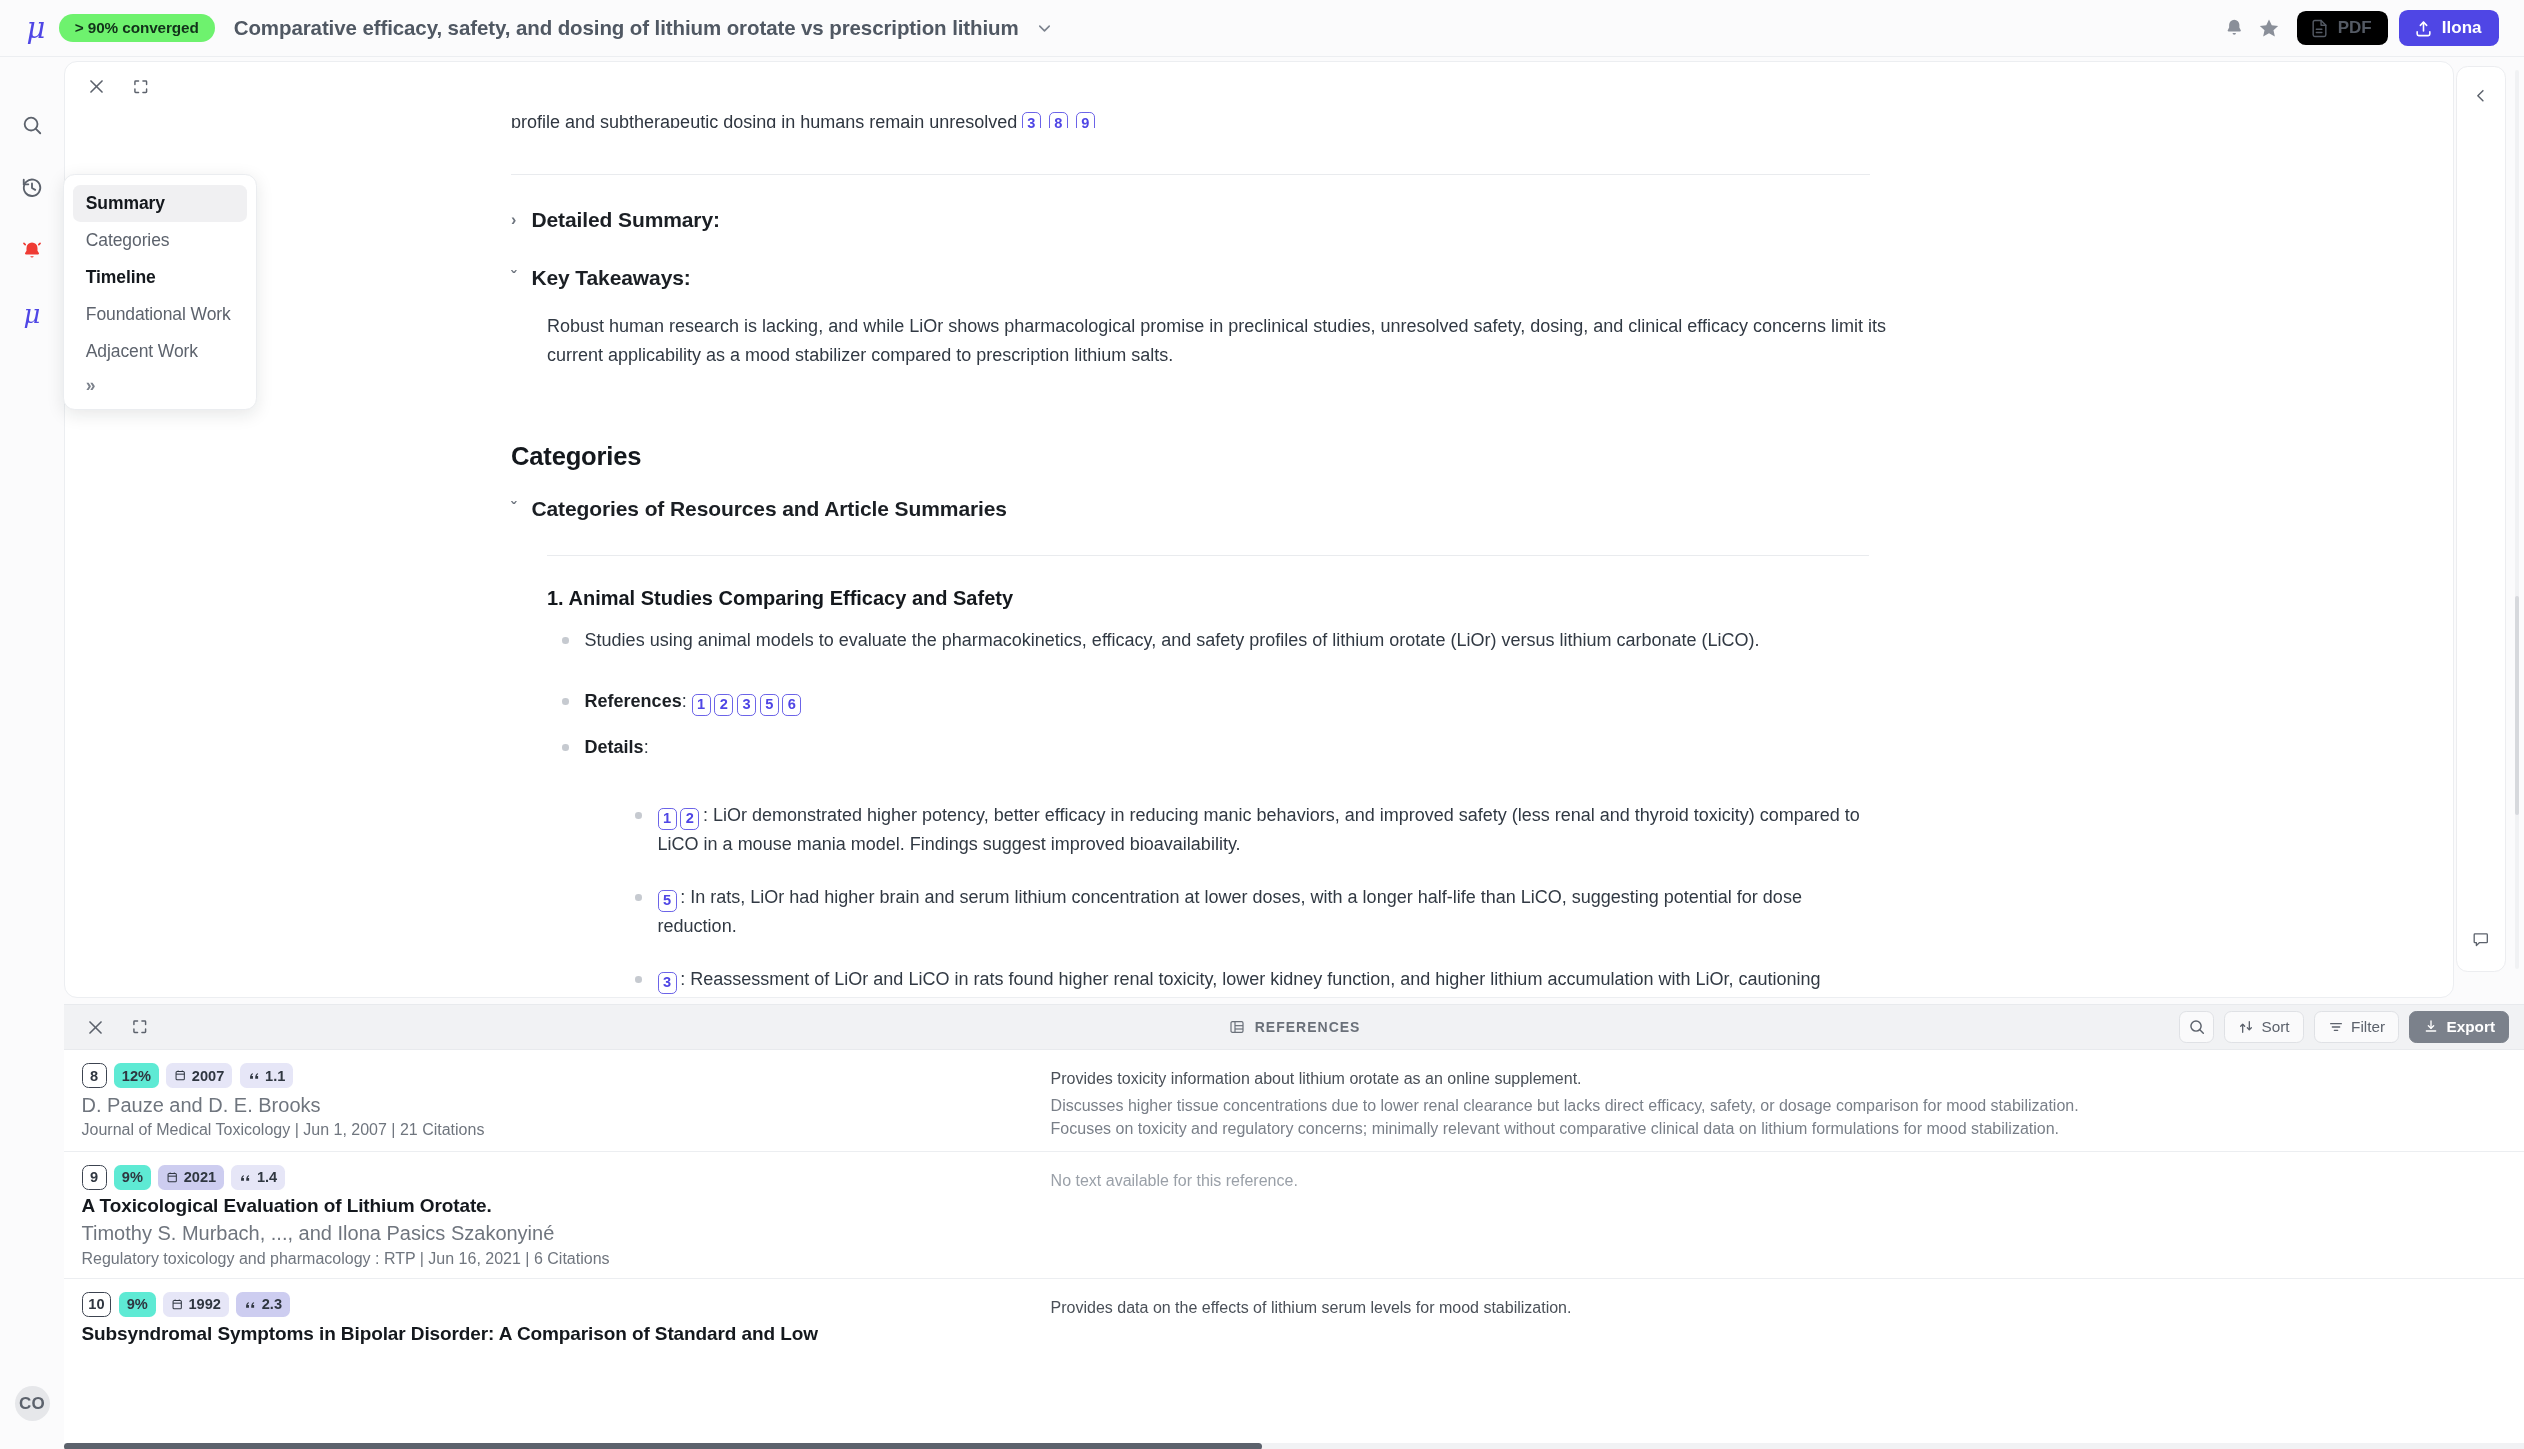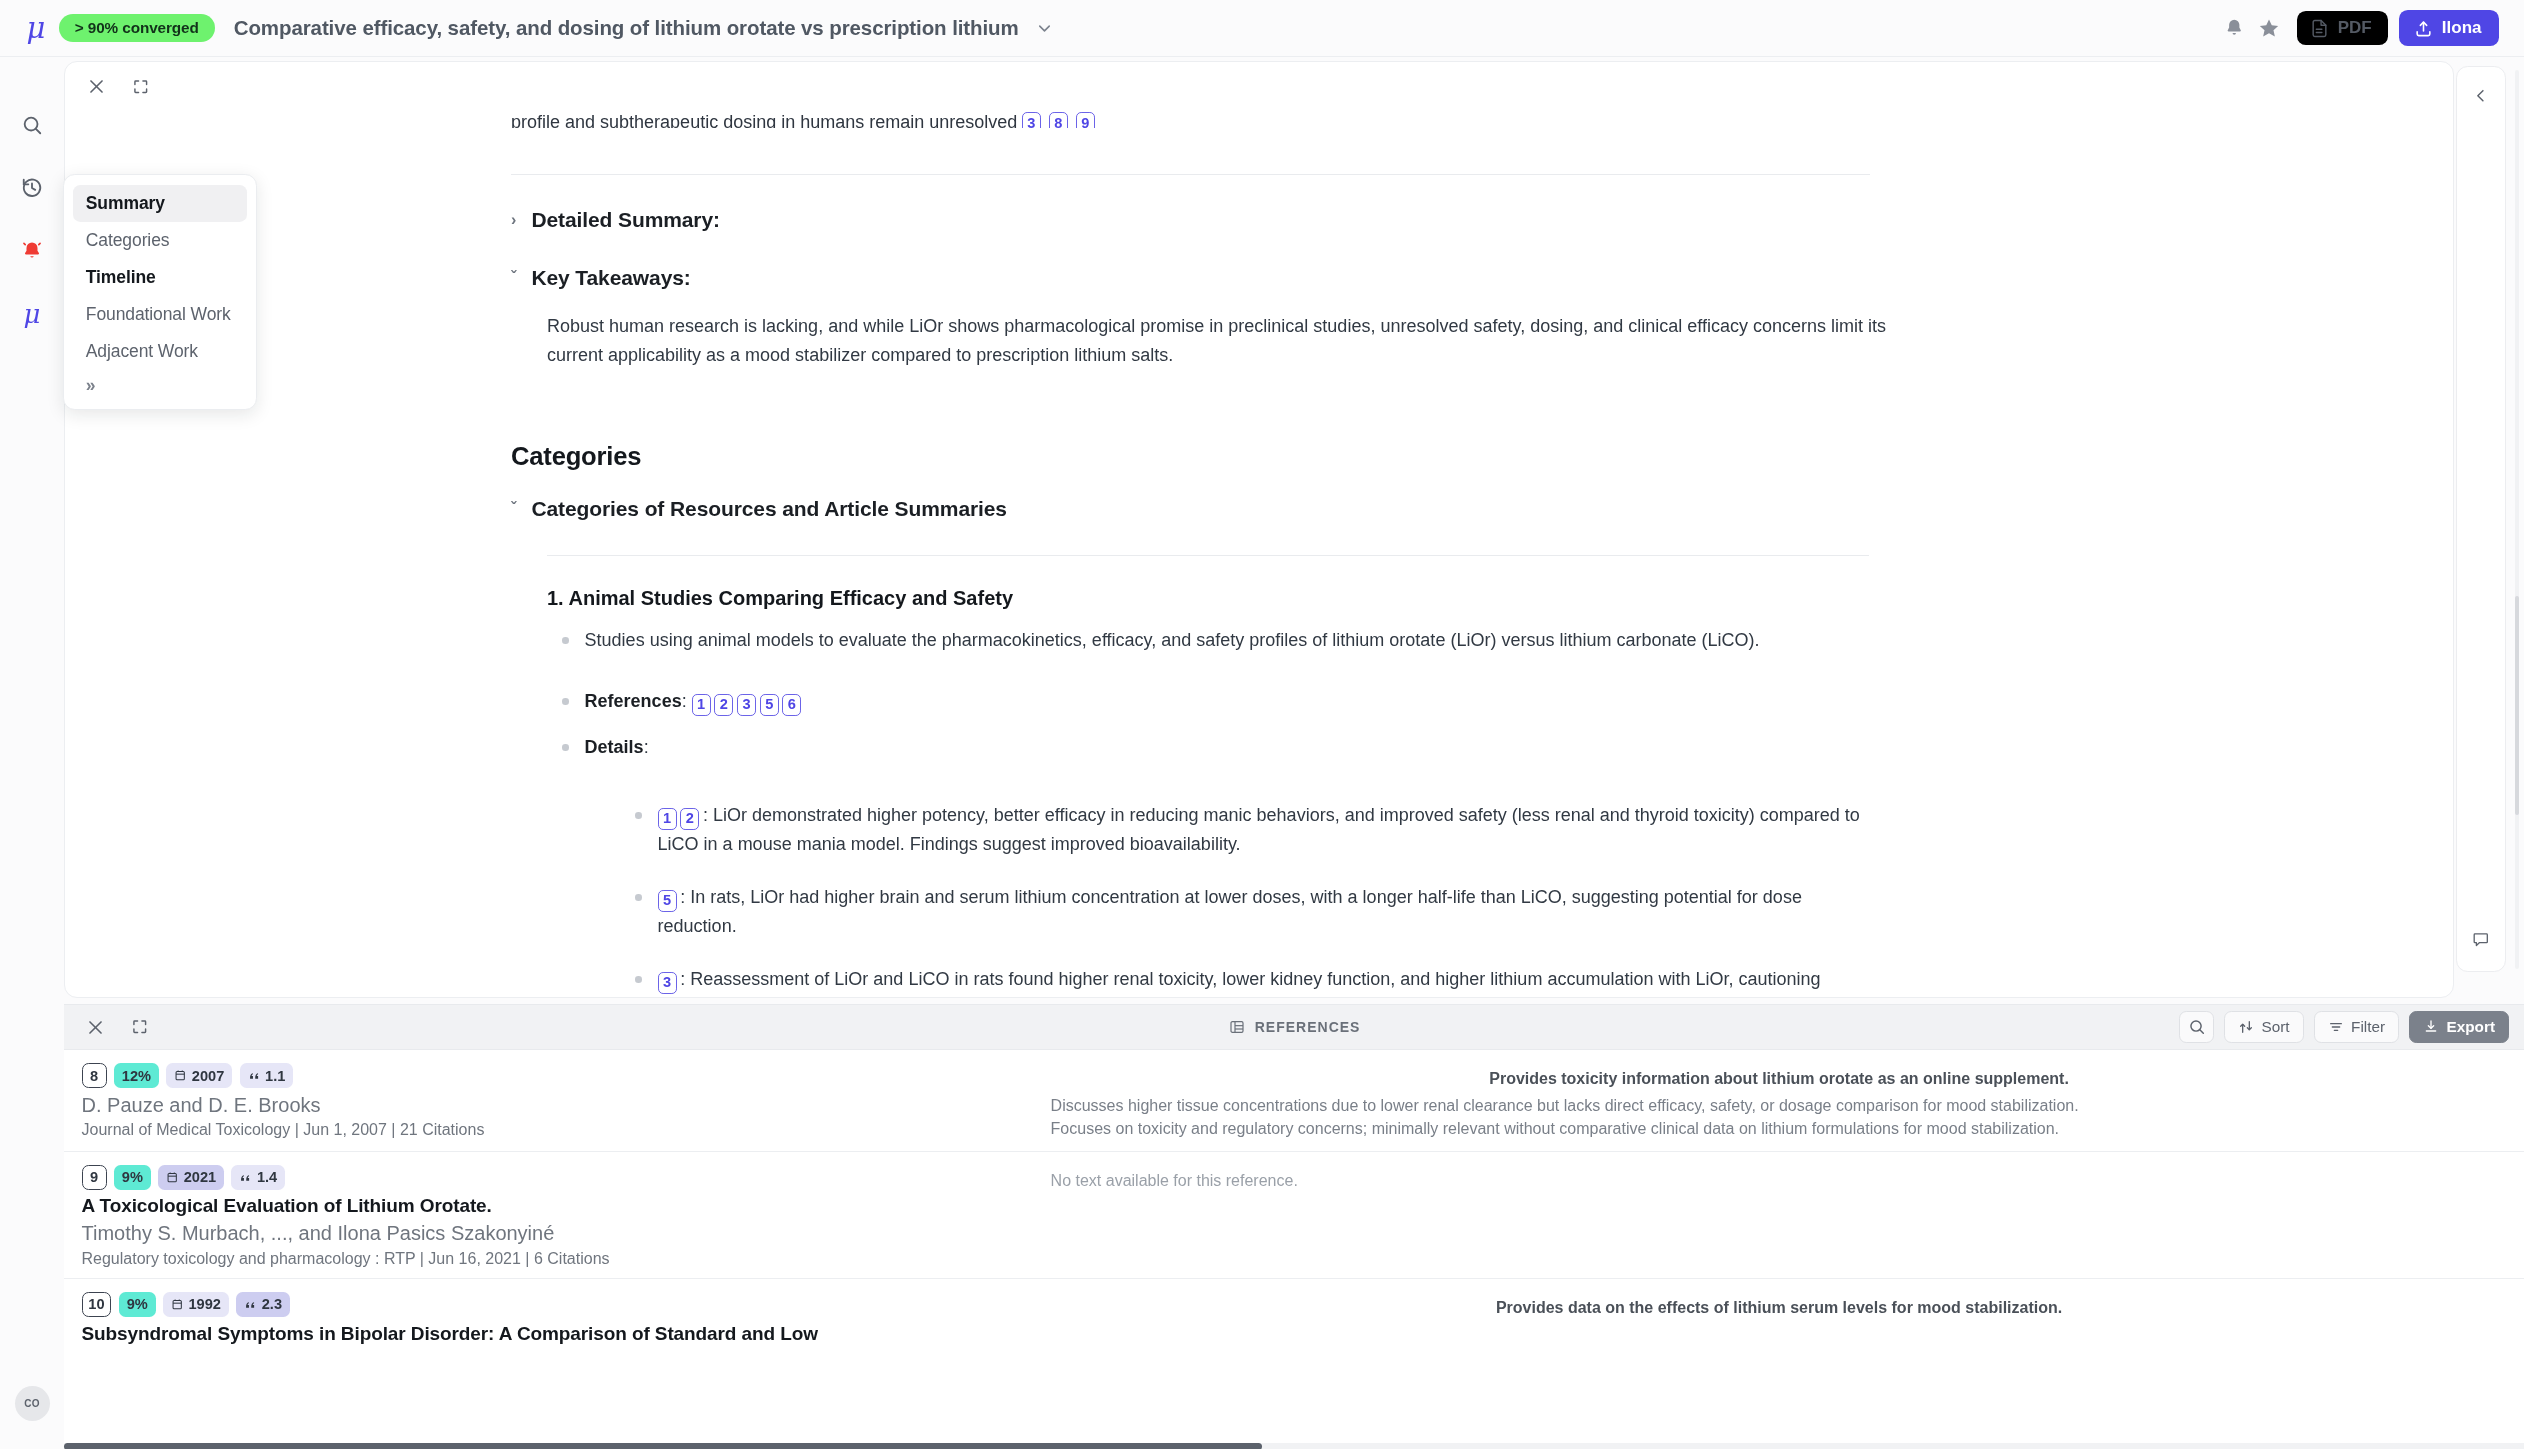--- a/index.html
+++ b/index.html
@@ -60,21 +60,21 @@
   .rail-icon { width:35px; height:35px; display:flex; align-items:center; justify-content:center; color:#5c626c; }
   .rail-icon.bell-active { color:#ef3b34; }
   .rail-icon.mu-icon {
     color:#4f46e5; font-family:"DejaVu Serif", serif; font-style:italic; font-size:26px; font-weight:500;
   }
   .rail-avatar {
     position:absolute; left:14.6px; bottom:28px;
     width:35px; height:35px; border-radius:50%;
     background:#e6e7ea; color:#5c626c;
     display:flex; align-items:center; justify-content:center;
-    font-size:10px; font-weight:600; letter-spacing:0.3px;
+    font-size:17px; font-weight:600; letter-spacing:0.3px;
   }
 
   
   .docpanel {
     position:absolute; top:61px; left:64px; width:2390px; height:937px;
     background:#ffffff; border:0.7px solid #eceef1;
     border-radius:13px; overflow:hidden;
   }
   .panel-tools {
     position:absolute; top:8.8px; left:16px; display:flex; gap:13px; align-items:center;
@@ -197,21 +197,21 @@
     height:25px; padding:0 8px; border-radius:6.6px;
     display:flex; align-items:center; gap:5.1px;
     font-size:14.6px; font-weight:700; color:#2f3640;
   }
   .badge.green { background:#5eead4; }
   .badge.lav-light { background:#e6e6f7; }
   .badge.lav-dark { background:#cdcdf0; }
   .ref-title { font-size:19px; font-weight:700; color:#14181d; letter-spacing:-0.1px; margin-bottom:5.1px; }
   .ref-authors { font-size:20px; color:#6f757e; margin-bottom:4.4px; }
   .ref-meta { font-size:16px; color:#6f757e; }
-  .ref-sum-strong { font-size:16px; color:#4a5058; font-weight:700; margin-bottom:6.6px;text-align:center; }
+  .ref-sum-strong { font-size:16px; color:#4a5058; font-weight:400; margin-bottom:6.6px; }
   .ref-sum { font-size:16px; color:#797f88; line-height:1.42; }
   .ref-none { font-size:16px; color:#9aa0a8; }
 
   .hscroll {
     position:absolute; left:64px; bottom:0; width:2461px; height:7.3px; background:#f1f2f4;
   }
   .hscroll-thumb { position:absolute; left:0; bottom:0; width:1198px; height:7.3px; background:#5c626c; border-radius:3.7px; }
 
   svg { display:block; }
 </style>

